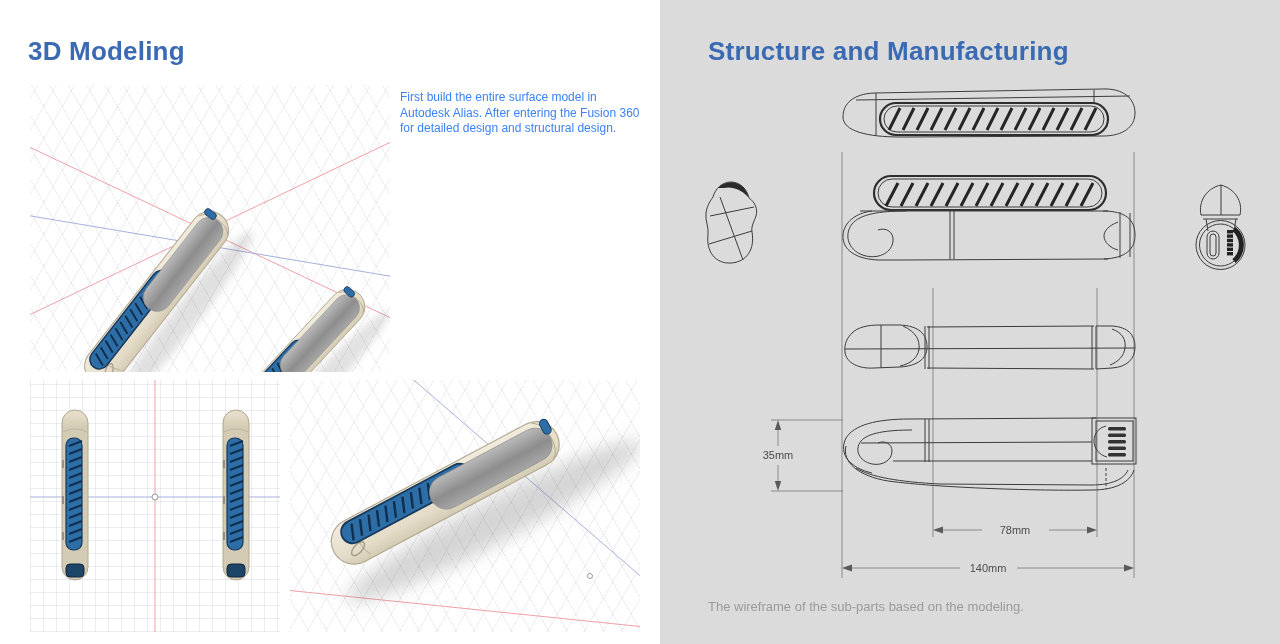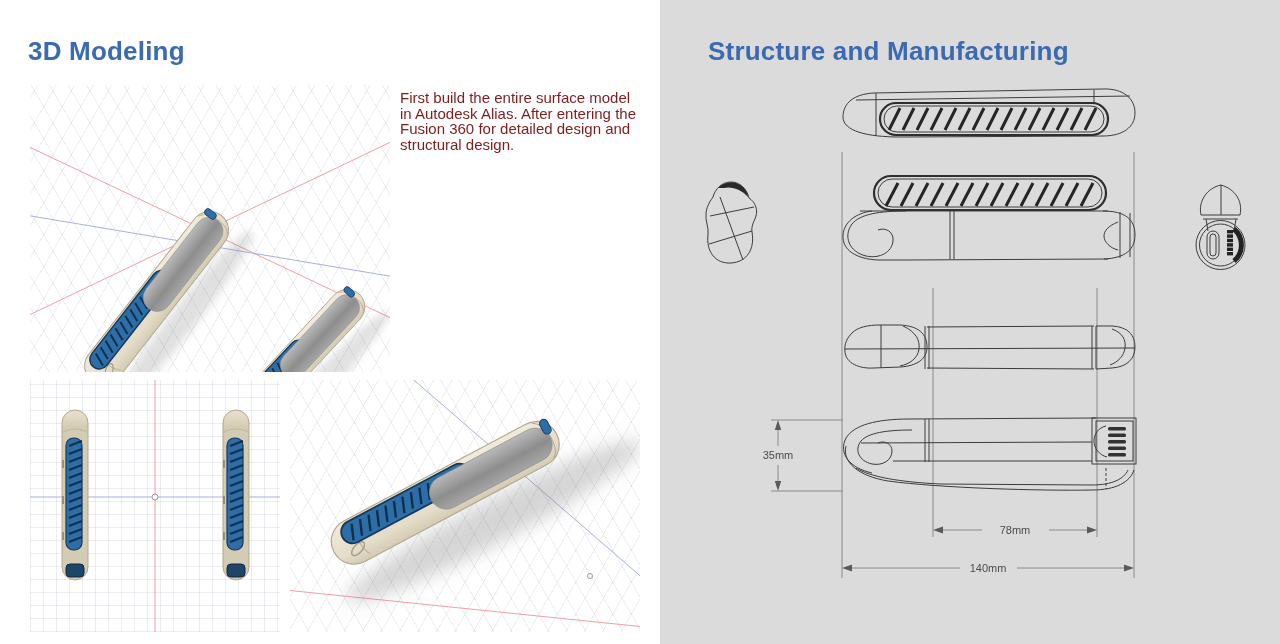--- a/index.html
+++ b/index.html
@@ -7,21 +7,21 @@
               font-family:"Liberation Sans", sans-serif; }
   .page { position:absolute; top:0; height:644px; }
   #left-page  { left:0; width:676px; background:#ffffff; }
   #right-page { left:660px; width:664px; background:#dbdbdb; }
 
   .page-title { position:absolute; font-size:26px; font-weight:bold; color:#3a6ab2; letter-spacing:0.2px; }
   #left-title  { left:28px; top:36px; }
   #right-title { left:48px; top:36px; }
 
   .body-text { position:absolute; left:400px; top:90px; width:240px;
-               font-size:15px; line-height:15.6px; color:#7f1d1d; }
+               font-size:12px; line-height:15.6px; color:#3b82f6; }
   .body-text p + p { margin-top:16px; }
 
   .viewport { position:absolute; background:#fff; overflow:hidden; }
   .iso-grid { background-image:
       repeating-linear-gradient(60deg,  rgba(125,135,160,0.13) 0 1px, transparent 1px 16px),
       repeating-linear-gradient(-60deg, rgba(125,135,160,0.13) 0 1px, transparent 1px 16px);
   }
   .sq-grid { background-image:
       repeating-linear-gradient(0deg,  rgba(125,135,160,0.15) 0 1px, transparent 1px 13px),
       repeating-linear-gradient(90deg, rgba(125,135,160,0.15) 0 1px, transparent 1px 13px);
@@ -246,13 +246,14 @@
       <text x="355" y="534" text-anchor="middle">78mm</text>
     </g>
     <g>
       <path class="dim" d="M185,568 L300,568 M357,568 L471,568"></path>
       <polygon class="dim-arrow" points="182,568 192,564.6 192,571.4"></polygon>
       <polygon class="dim-arrow" points="474,568 464,564.6 464,571.4"></polygon>
       <text x="328" y="572" text-anchor="middle">140mm</text>
     </g>
   </svg>
 
+  <div class="caption">The wireframe of the sub-parts based on the modeling.</div>
 </div>
 
 </body></html>

